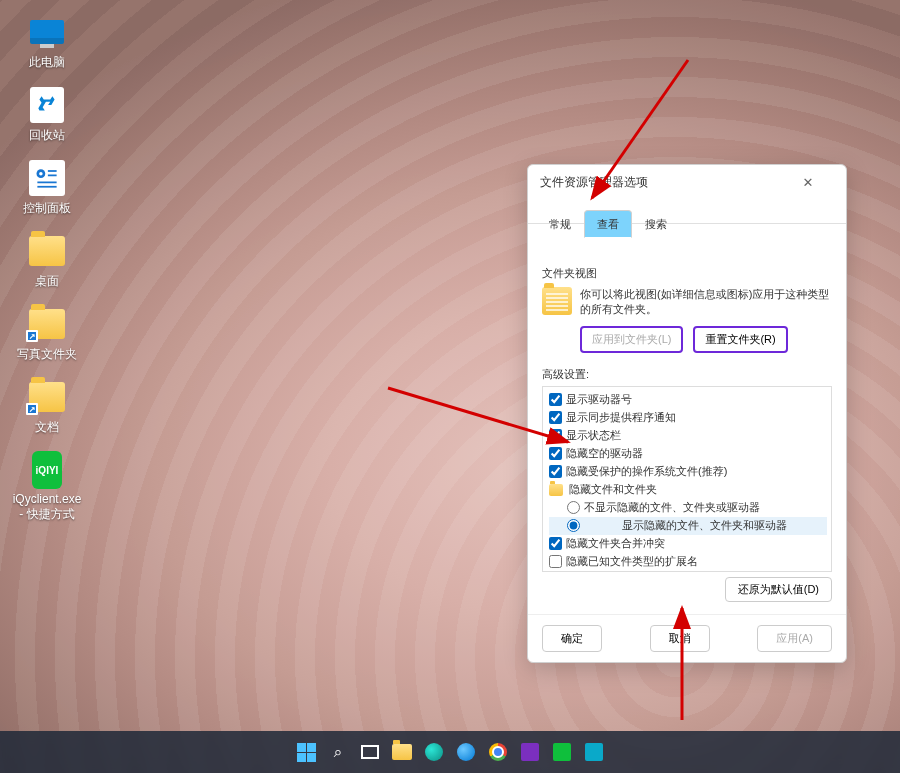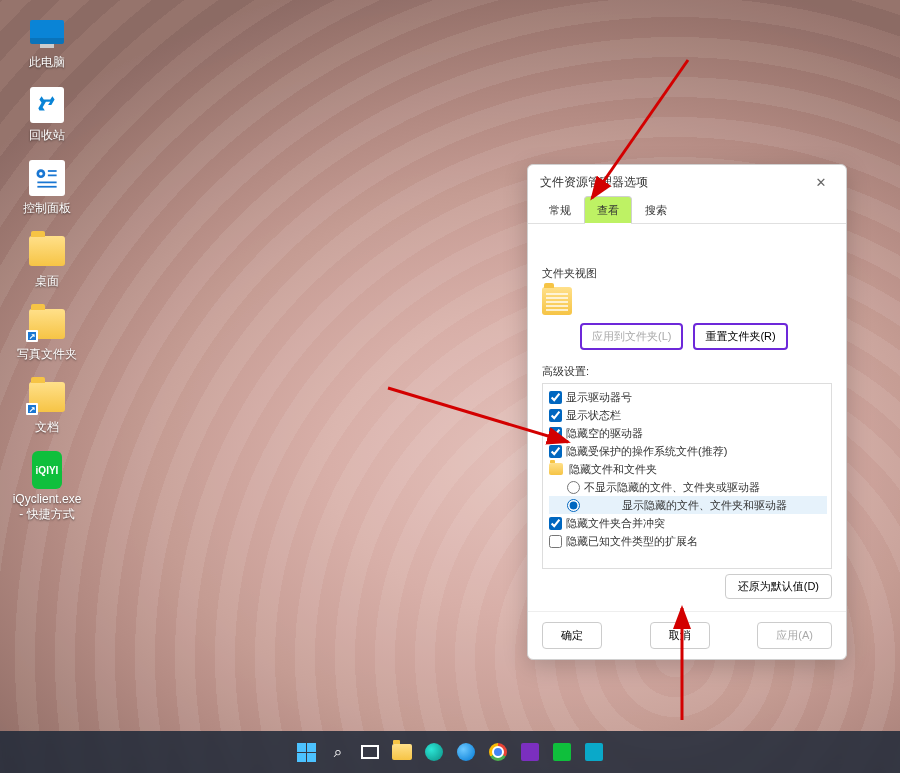--- a/index.html
+++ b/index.html
@@ -46,27 +46,27 @@
     position:absolute;
     left:527px; top:164px;
     width:320px;
     background:#fff;
     border:1px solid #d0d0d0;
     border-radius:6px;
     box-shadow:0 6px 24px rgba(0,0,0,0.2);
     font-size:11px;
     color:#333;
   }
-  .titlebar { display:flex; align-items:center; justify-content:space-between; padding:6px 10px 2px 12px; }
+  .titlebar { display:flex; align-items:center; justify-content:space-between; padding:6px 23px 2px 12px; }
   .titlebar .t { font-size:12px; }
   .closebtn { width:30px; height:22px; display:flex; align-items:center; justify-content:center; border-radius:4px; cursor:pointer; font-size:13px; color:#666;}
 
   .tabs { display:flex; padding:0 8px; border-bottom:1px solid #e0e0e0; }
-  .tab { padding:6px 12px 5px; font-size:11px; cursor:pointer; color:#333; border:1px solid transparent; border-bottom:none; position:relative; top:1px; }
-  .tab.active { background:#bef264; border-color:#d0d0d0; border-bottom:1px solid #fff; border-radius:4px 4px 0 0; }
+  .tab { padding:6px 12px 5px; font-size:11px; cursor:pointer; color:#333; border:1px solid transparent; border-bottom:none; position:relative; top:15px; }
+  .tab.active { background:#7dd3fc; border-color:#d0d0d0; border-bottom:1px solid #fff; border-radius:4px 4px 0 0; }
 
   .body { padding:10px 14px 12px; }
   .group-title { font-size:11px; margin-bottom:6px;margin-top:32px; }
   .folder-view { display:flex; gap:8px; }
   .fv-icon { width:30px; height:28px; background:linear-gradient(#ffe08a,#f6c445); border-radius:3px; flex-shrink:0; position:relative; }
   .fv-icon::before { content:""; position:absolute; top:-4px; left:2px; width:10px; height:5px; background:#f6c445; border-radius:2px 2px 0 0; }
   .fv-icon::after { content:""; position:absolute; inset:4px; background:repeating-linear-gradient(0deg,#fff,#fff 2px,transparent 2px,transparent 4px); opacity:0.7; }
   .fv-text { font-size:11px; line-height:1.4; }
   .fv-btns { display:flex; gap:10px; margin:8px 0 14px 38px; }
   .fv-btns button { font-size:11px; padding:4px 10px; background:#fff; border:2px solid #6d28d9; border-radius:4px; cursor:pointer; }
@@ -194,31 +194,36 @@
   </div>
   <div class="tabs">
     <div class="tab">常规</div>
     <div class="tab active">查看</div>
     <div class="tab">搜索</div>
   </div>
   <div class="body">
     <div class="group-title">文件夹视图</div>
     <div class="folder-view">
       <div class="fv-icon"></div>
+      <div class="fv-text">你可以将此视图(如详细信息或图标)应用于这种类型的所有文件夹。</div>
     </div>
     <div class="fv-btns">
       <button class="disabled">应用到文件夹(L)</button>
       <button>重置文件夹(R)</button>
     </div>
 
     <div class="adv-label">高级设置:</div>
     <div class="adv-box" id="adv-box">
         <div class="row">
           <input type="checkbox" checked="" style="">
           <span>显示驱动器号</span>
+        </div>
+        <div class="row">
+          <input type="checkbox" checked="" style="">
+          <span>显示同步提供程序通知</span>
         </div>
         <div class="row">
           <input type="checkbox" checked="" style="">
           <span>显示状态栏</span>
         </div>
         <div class="row">
           <input type="checkbox" checked="" style="">
           <span>隐藏空的驱动器</span>
         </div>
         <div class="row">

